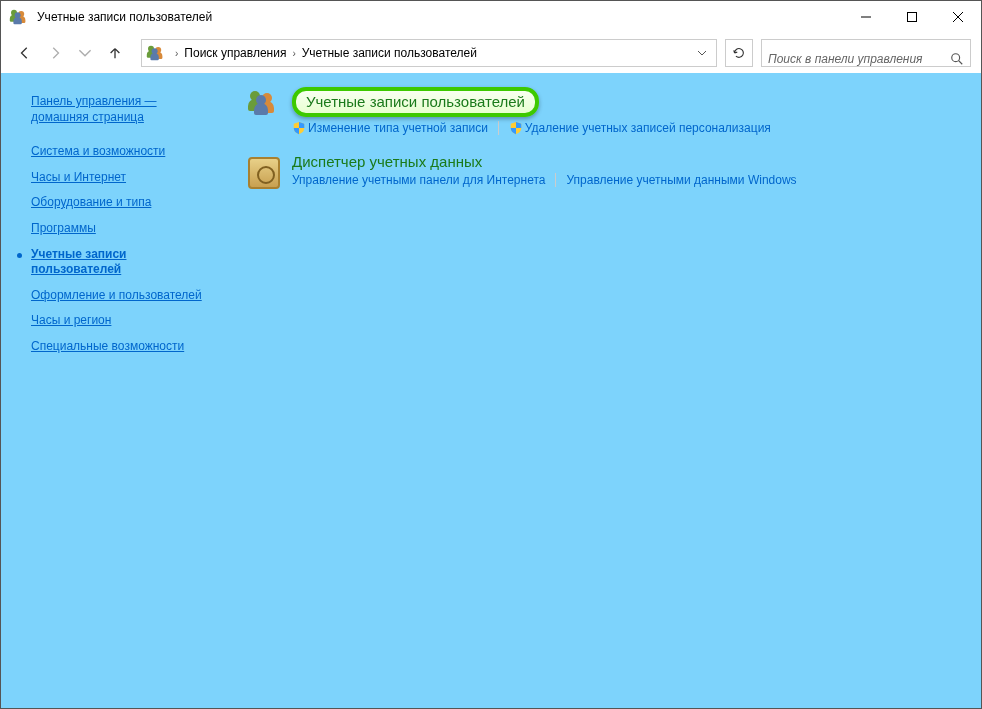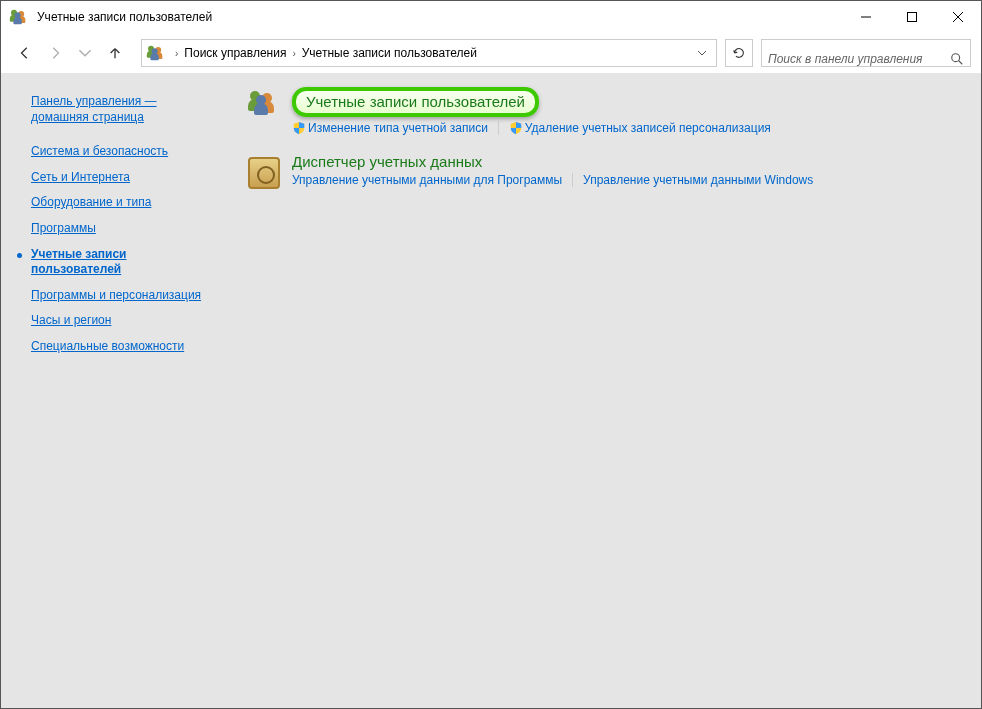--- a/index.html
+++ b/index.html
@@ -1,18 +1,18 @@
 <!DOCTYPE html>
 <html><head>
 <meta charset="utf-8">
 <style>
 * { margin: 0; padding: 0; box-sizing: border-box; font-family: 'Segoe UI', Tahoma, sans-serif; }
 body { background: #fff; width: 982px; height: 709px; overflow: hidden; }
 
-.window { width: 982px; height: 709px; border: 1px solid #555; background: #e5e5e5; display: flex; flex-direction: column; }
+.window { width: 982px; height: 709px; border: 1px solid #555; background: #7dd3fc; display: flex; flex-direction: column; }
 
 .titlebar { height: 32px; display: flex; align-items: center; padding: 0 0 0 10px; background: #fff; }
 .titlebar-icon { width: 18px; height: 18px; margin-right: 8px; display:flex; align-items:center; justify-content:center;}
 .titlebar-text { font-size: 12px; color: #000; flex: 1; }
 .win-controls { display: flex; height: 100%; }
 .win-btn { width: 46px; height: 32px; display: flex; align-items: center; justify-content: center; cursor: pointer; }
 .win-btn svg { width: 10px; height: 10px; }
 
 .navbar { height: 40px; display: flex; align-items: center; padding: 0 10px; gap: 2px; background: #fff;}
 .nav-btn { width: 28px; height: 28px; display: flex; align-items: center; justify-content: center; cursor: pointer; border-radius:2px;}
@@ -166,36 +166,36 @@
     </div>
   </div>
 
   <div class="content">
 
     <div class="sidebar">
       <div class="side-item-wrap">
         <span class="side-link home">Панель управления — домашняя страница</span>
       </div>
       <div class="side-item-wrap">
-          <span class="side-link">Система и безопасность</span>
-        </div>
-      <div class="side-item-wrap">
-          <span class="side-link">Сеть и Интернета</span>
+          <span class="side-link">Система и возможности</span>
+        </div>
+      <div class="side-item-wrap">
+          <span class="side-link">Часы и Интернет</span>
         </div>
       <div class="side-item-wrap">
           <span class="side-link">Оборудование и типа</span>
         </div>
       <div class="side-item-wrap">
           <span class="side-link">Программы</span>
         </div>
       <div class="side-item-wrap active">
           <span class="side-link">Учетные записи пользователей</span>
         </div>
       <div class="side-item-wrap">
-          <span class="side-link">Программы и персонализация</span>
+          <span class="side-link">Оформление и пользователей</span>
         </div>
       <div class="side-item-wrap">
           <span class="side-link">Часы и регион</span>
         </div>
       <div class="side-item-wrap">
           <span class="side-link">Специальные возможности</span>
         </div>
     </div>
 
     <div class="main">
@@ -239,21 +239,21 @@
         </div>
       </div>
 
       <div class="section">
         <div class="section-icon">
           <div class="safe-icon"></div>
         </div>
         <div class="section-body">
           <span class="section-title">Диспетчер учетных данных</span>
           <div class="section-links">
-            <span class="sub-link">Управление учетными данными для Программы</span>
+            <span class="sub-link">Управление учетными панели для Интернета</span>
             <span class="sub-sep"></span>
             <span class="sub-link">Управление учетными данными Windows</span>
           </div>
         </div>
       </div>
 
     </div>
   </div>
 </div>
 

